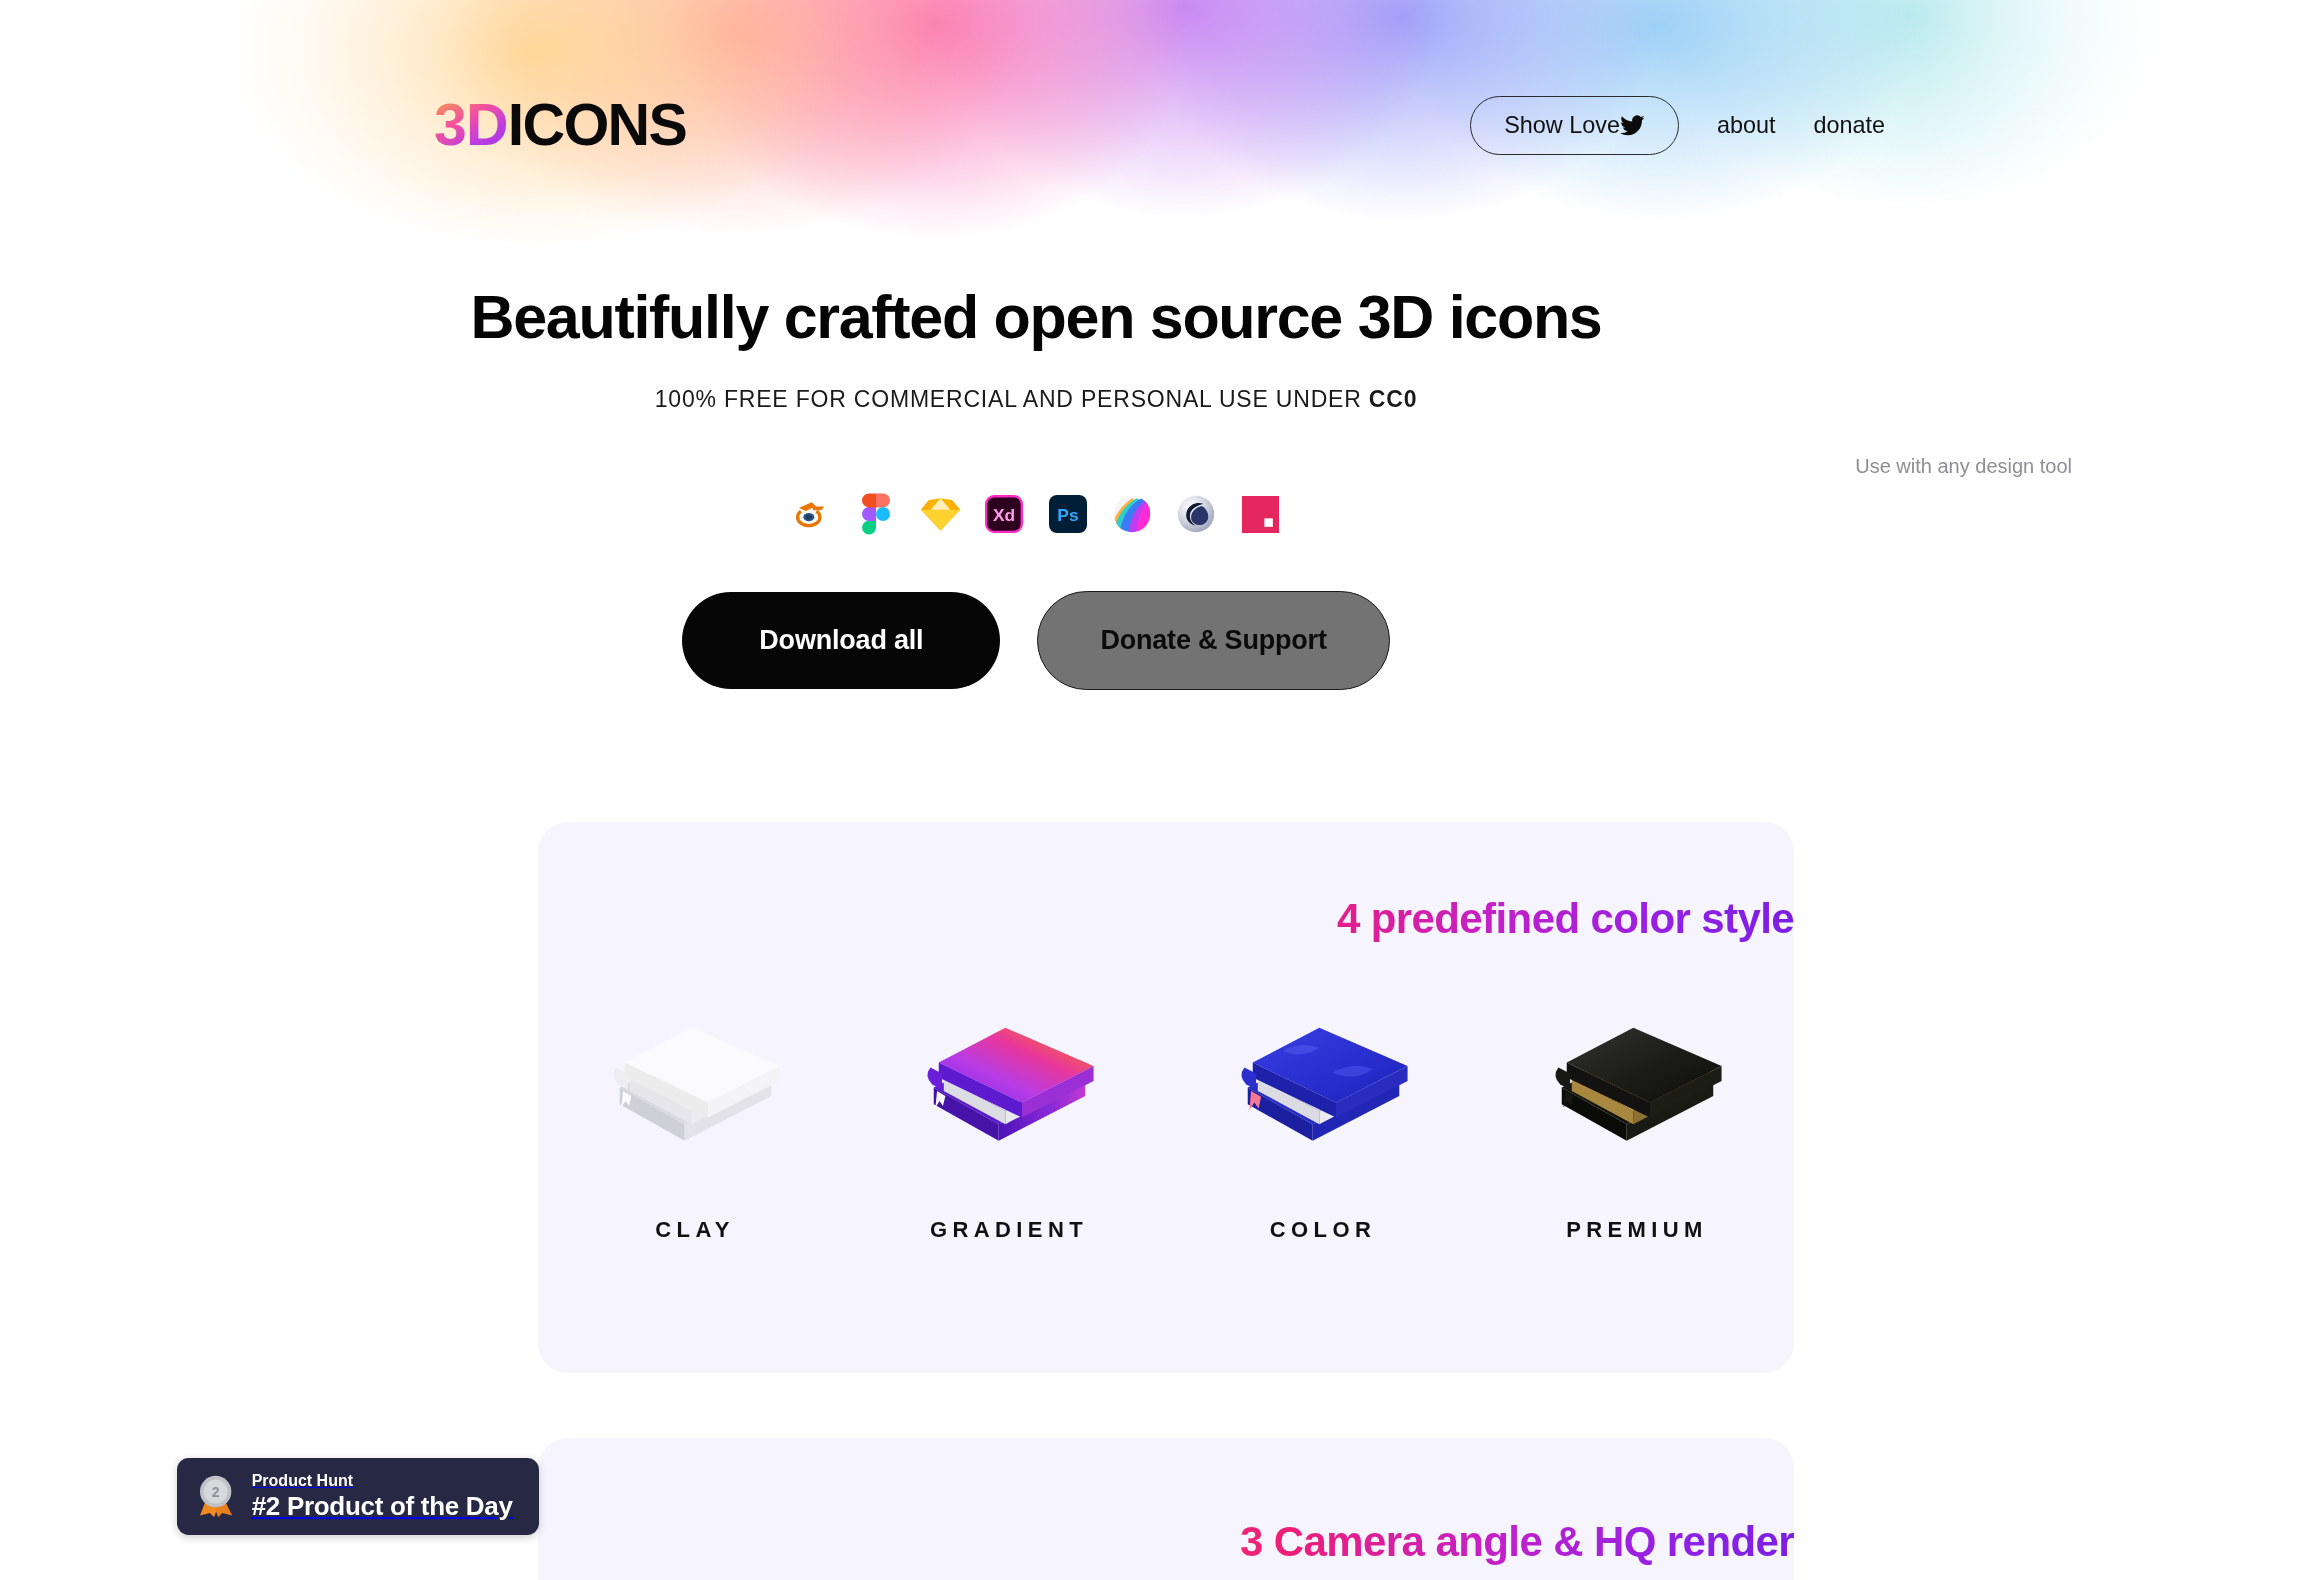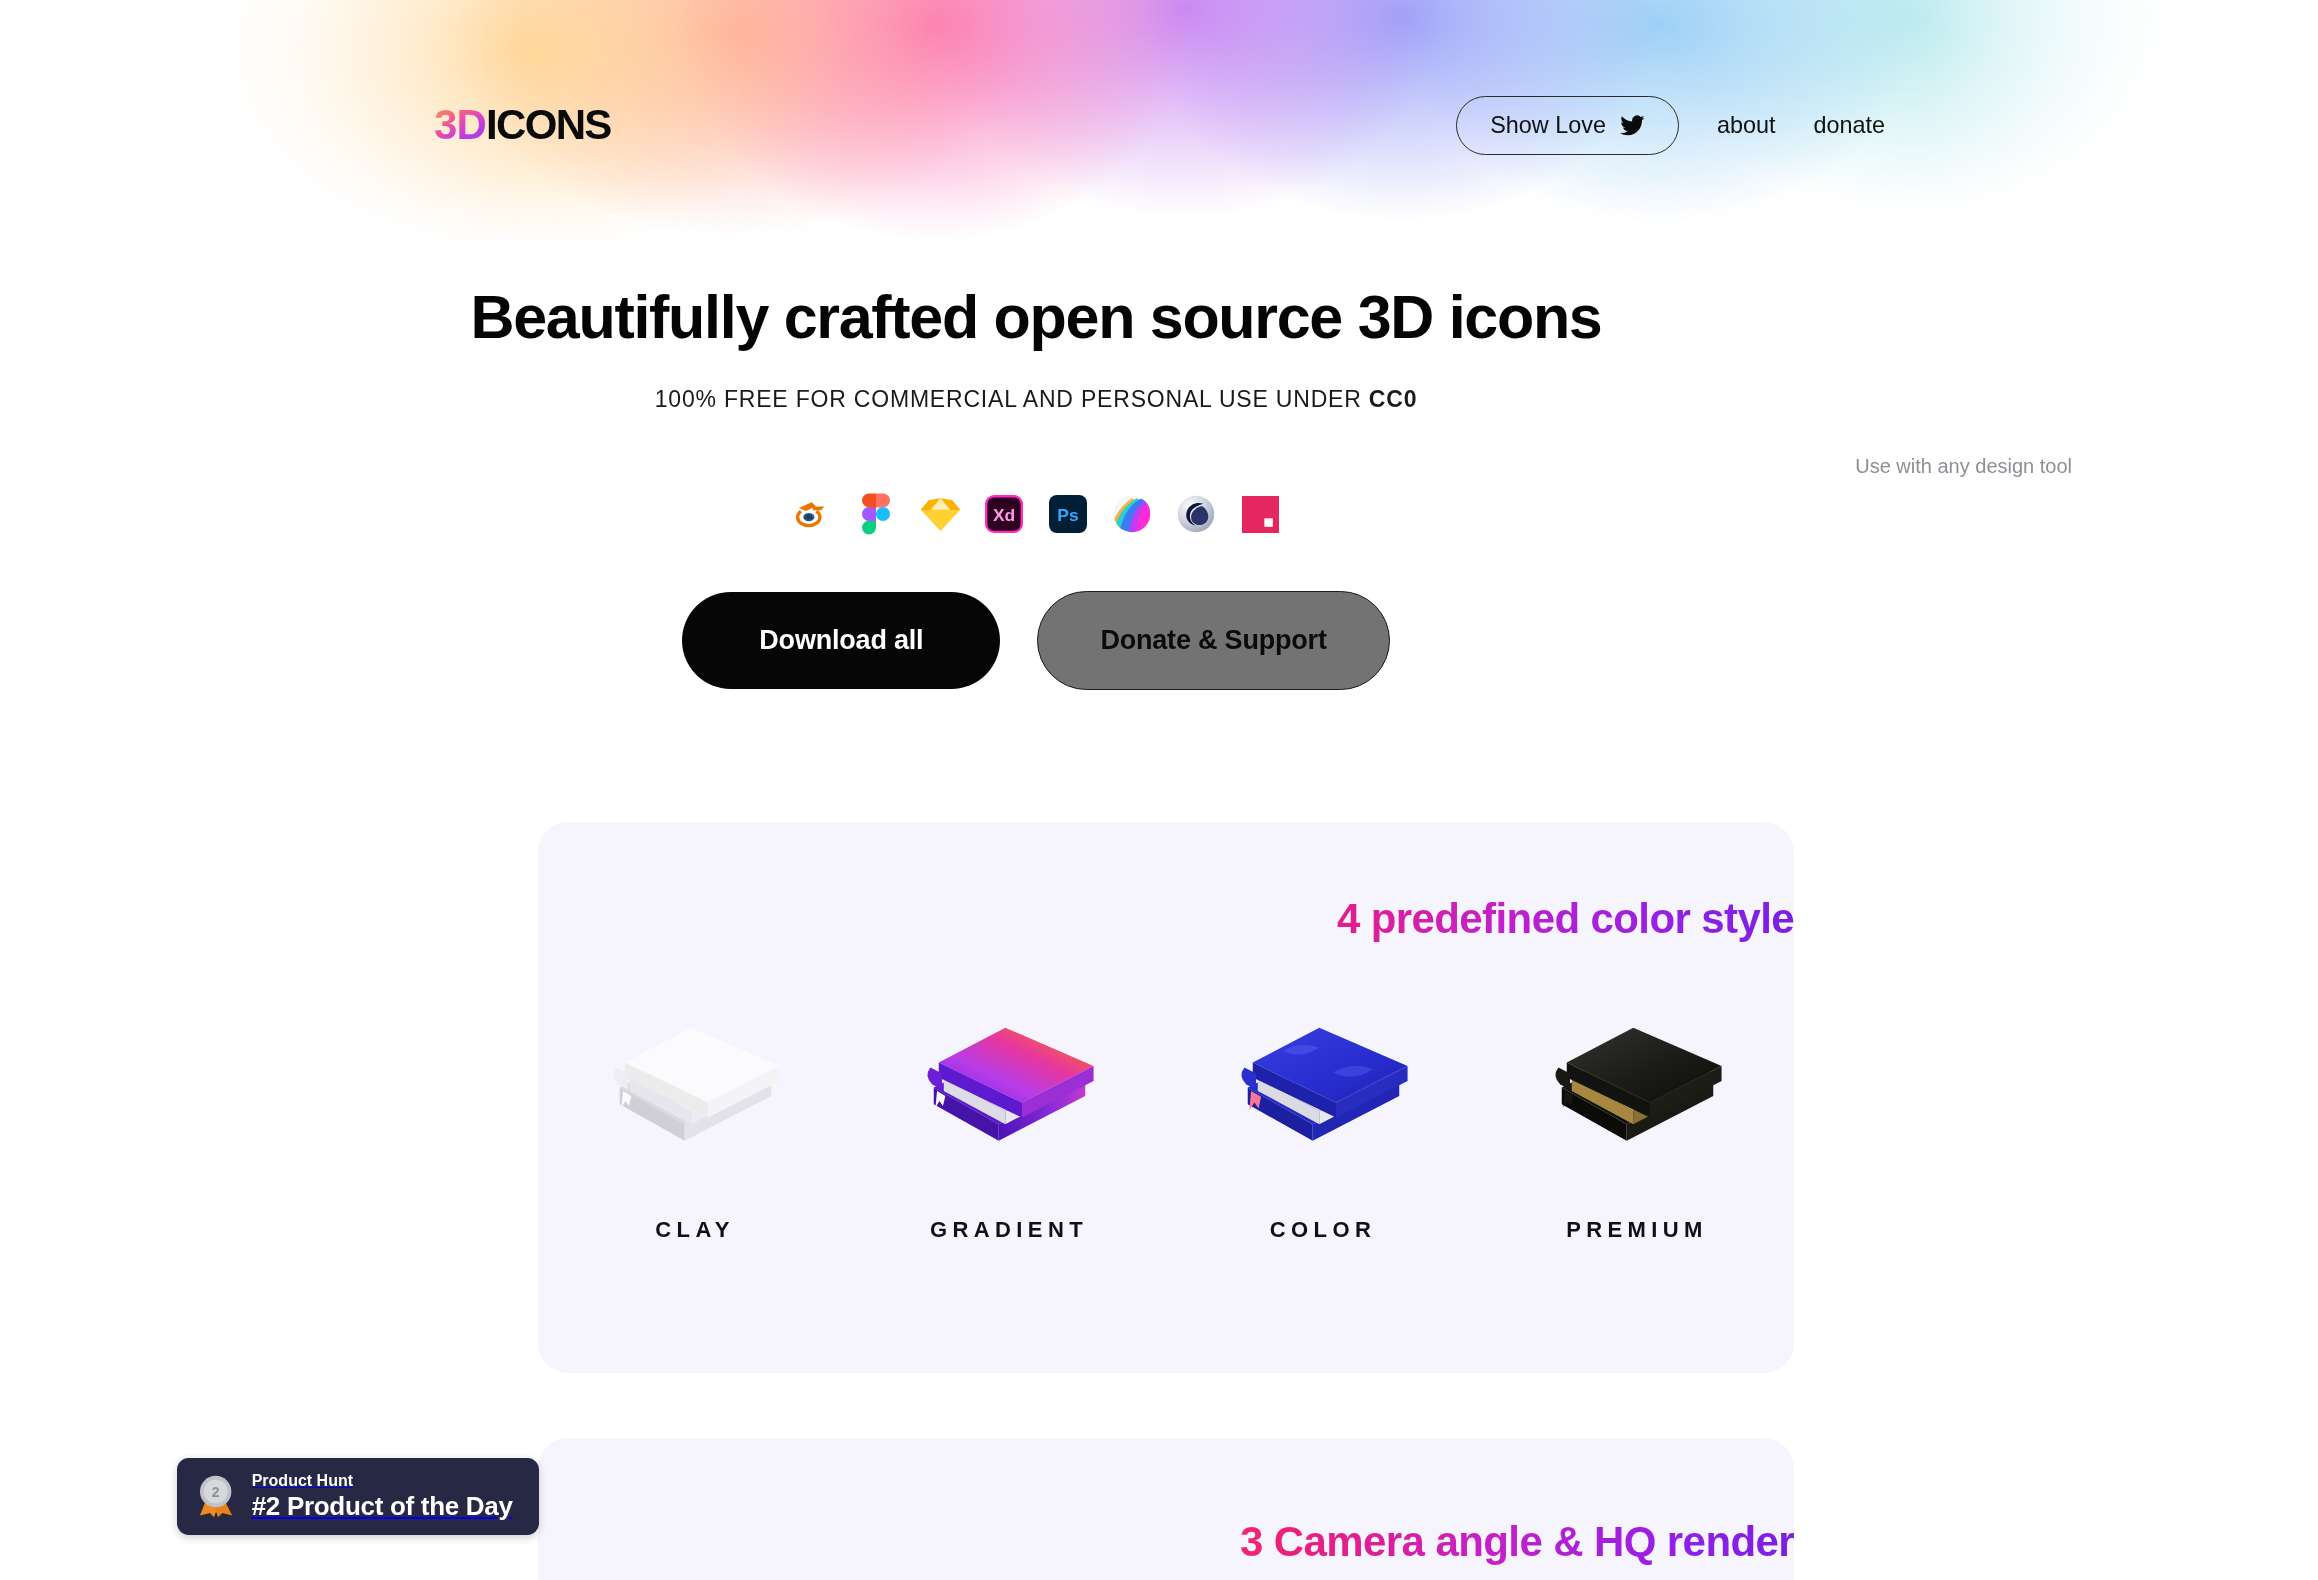--- a/index.html
+++ b/index.html
@@ -43,31 +43,31 @@
   }
 
   .content { position:relative; z-index:5; }
 
   
   #site-header {
     position:absolute; top:0; left:0; width:2319px; height:250px;
     display:flex; align-items:center; justify-content:space-between;
     padding:0 434px 0 434px;
   }
-  #logo { display:flex; align-items:baseline; font-size:42px; font-weight:700; letter-spacing:-0.8px; line-height:1; }
+  #logo { display:flex; align-items:baseline; font-size:59px; font-weight:700; letter-spacing:-0.8px; line-height:1; }
   #logo-3d {
     background:linear-gradient(150deg,#F5A742 0%,#F2539B 38%,#C13CE0 68%,#8B3FE8 100%);
     -webkit-background-clip:text; background-clip:text; color:transparent;
     font-weight:800;
   }
   #logo-icons { color:#0a0a0a; font-weight:600; letter-spacing:-1.7px; }
 
   #main-nav { display:flex; align-items:center; gap:38px; }
   #show-love-button {
-    display:flex; align-items:center; gap:14px;
+    display:flex; align-items:center; 
     border:1.3px solid #2b2b2b; border-radius:38px;
     padding:15px 33px; font-size:23.4px; color:#111; font-weight:400;
     background:transparent; cursor:pointer; white-space:nowrap;
   }
   #show-love-button svg { width:25px; height:25px; display:block; }
   .nav-link { font-size:23.4px; color:#111; text-decoration:none; cursor:pointer; }
 
   
   #hero { position:absolute; top:284px; left:0; width:2072px; text-align:center; }
   #hero-title {

